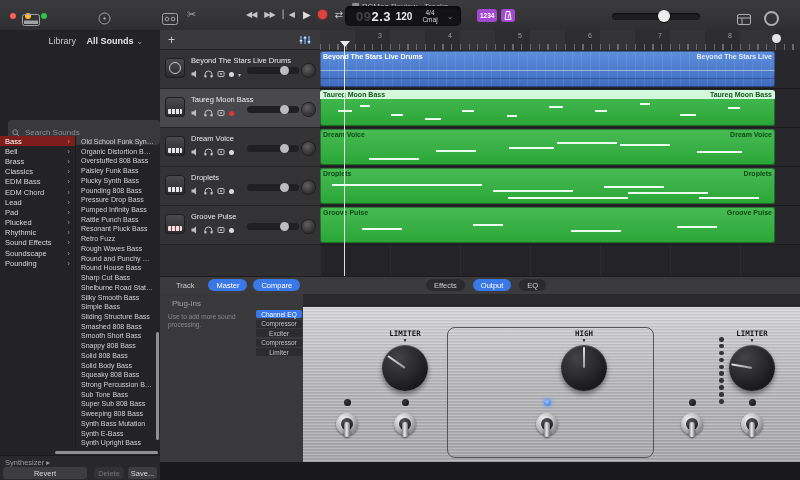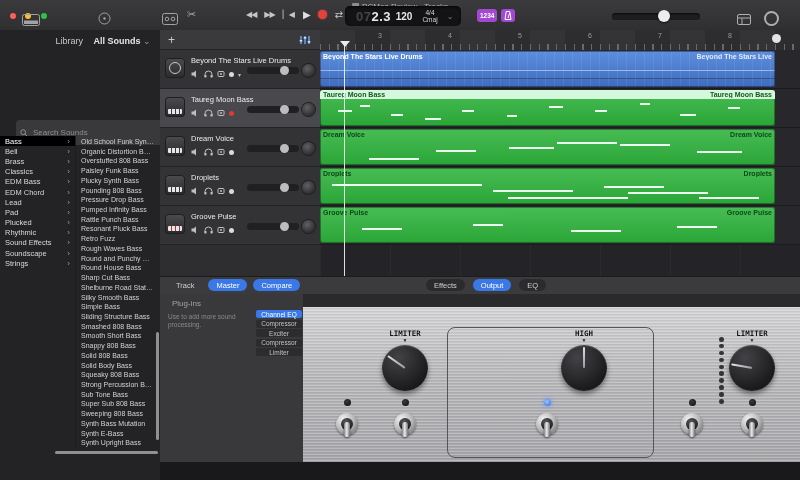--- a/index.html
+++ b/index.html
@@ -26,30 +26,30 @@
   .lcd .sig{width:26px;text-align:center;font-size:6.5px;line-height:7px;color:#d6d6d8;}
   .lcd .chev{width:14px;text-align:center;color:#808082;font-size:8px;}
   .badge{height:13px;border-radius:3px;background:#a348d2;color:#fff;display:inline-flex;
          align-items:center;justify-content:center;font-size:6.5px;font-weight:bold;padding:0 3px;margin-right:4px;}
   .vol-track{left:612px;top:13px;width:88px;height:7px;border-radius:4px;background:#1e1e20;box-shadow:inset 0 1px 2px rgba(0,0,0,.7);}
   .vol-thumb{left:658px;top:10px;width:12px;height:12px;border-radius:50%;background:#ececec;box-shadow:0 1px 2px rgba(0,0,0,.6);}
   .ring-ico{width:11px;height:11px;border:2px solid #aeaeb0;border-radius:50%;}
 
   
   .sidebar{left:0;top:30px;width:160px;height:450px;background:#232325;border-right:1px solid #121214;}
-  .lib-head{left:11px;top:36px;width:160px;text-align:center;font-size:9px;color:#e4e4e6;padding-left:12px;}
-  .search{left:16px;top:120px;width:152px;height:25px;background:#39393b;border-radius:4px;
+  .lib-head{left:4px;top:36px;width:160px;text-align:center;font-size:9px;color:#e4e4e6;padding-left:12px;}
+  .search{left:8px;top:120px;width:152px;height:25px;background:#39393b;border-radius:4px;
           display:flex;align-items:center;gap:3px;padding:9px 4px;box-sizing:border-box;}
   .search input{background:transparent;border:0;outline:none;color:#cfcfcf;font-size:8px;width:120px;font-family:"Liberation Sans",sans-serif;}
   .search input::placeholder{color:#8e8e90;}
   .cats{left:0;top:136px;width:75px;}
   .cat{height:10.2px;display:flex;align-items:center;justify-content:space-between;
        padding:0 5px;font-size:7.5px;color:#d8d8da;}
   .cat .chev{color:#98989a;font-size:8px;}
-  .cat.sel{background:#000000;color:#fff;}
+  .cat.sel{background:#7f1d1d;color:#fff;}
   .snds{left:76px;top:137px;width:78px;}
   .snd{height:9.72px;line-height:9.72px;font-size:7px;color:#d2d2d4;padding-left:5px;}
   .colsep{left:75px;top:136px;width:1px;height:312px;background:#1c1c1e;}
   .sb-foot{left:0;top:455px;width:160px;height:25px;background:#28282a;border-top:1px solid #1a1a1c;}
   .sb-btn{position:absolute;top:11px;height:12px;border-radius:3px;background:#3d3d3f;color:#d8d8da;
           font-size:7.5px;display:flex;align-items:center;justify-content:center;}
 
   
   .hdr-col{left:160px;top:30px;width:160px;height:246px;background:#2e2e30;border-right:1px solid #141416;}
   .hdr-top{left:160px;top:30px;width:160px;height:20px;background:#3a3a3c;border-bottom:1px solid #222224;
@@ -192,21 +192,21 @@
     <div class="abs transport" style="left:246px;top:9px;">
       <span class="tbtn">◀◀</span>
       <span class="tbtn">▶▶</span>
       <span class="tbtn" style="letter-spacing:0;">▏◀</span>
       <span class="tbtn" style="font-size:10px;color:#dedee0;">▶</span>
       <span class="rec-dot"></span>
       <span class="tbtn" style="font-size:10px;letter-spacing:0;">⇄</span>
     </div>
 
     <div class="abs lcd">
-      <div class="pos"><span class="ghost">07</span><span>2.3</span></div>
+      <div class="pos"><span class="ghost">09</span><span>2.3</span></div>
       <div class="tempo">120</div>
       <div class="sig">
         <div>4/4</div>
         <div>Cmaj</div>
       </div>
       <div class="chev">⌄</div>
     </div>
 
     <div class="abs" style="left:477px;top:9px;display:flex;">
       <span class="badge">1234</span>
@@ -287,21 +287,21 @@
       </div>
     <div class="cat">
         <span>Sound Effects</span>
         <span class="chev">›</span>
       </div>
     <div class="cat">
         <span>Soundscape</span>
         <span class="chev">›</span>
       </div>
     <div class="cat">
-        <span>Strings</span>
+        <span>Pounding</span>
         <span class="chev">›</span>
       </div>
   </div>
   <div class="abs colsep"></div>
 
   <div class="abs snds">
     <div class="snd nt">Old School Funk Synth B...</div>
     <div class="snd nt">Organic Distortion Bass</div>
     <div class="snd nt">Overstuffed 808 Bass</div>
     <div class="snd nt">Paisley Funk Bass</div>
@@ -330,20 +330,28 @@
     <div class="snd nt">Sub Tone Bass</div>
     <div class="snd nt">Super Sub 808 Bass</div>
     <div class="snd nt">Sweeping 808 Bass</div>
     <div class="snd nt">Synth Bass Mutation</div>
     <div class="snd nt">Synth E-Bass</div>
     <div class="snd nt">Synth Upright Bass</div>
   </div>
   <div class="abs" style="left:156px;top:332px;width:3px;height:108px;border-radius:2px;background:#909092;"></div>
   <div class="abs" style="left:55px;top:451px;width:103px;height:3px;border-radius:2px;background:#909092;"></div>
 
+  <div class="abs sb-foot">
+    <div class="abs" style="left:5px;top:2px;font-size:7.5px;color:#9a9a9c;">
+      <span>Synthesizer</span> <span>▸</span>
+    </div>
+    <div class="sb-btn" style="left:3px;width:84px;">Revert</div>
+    <div class="sb-btn" style="left:94px;width:30px;color:#757577;background:#323234;">Delete</div>
+    <div class="sb-btn" style="left:128px;width:29px;">Save...</div>
+  </div>
 
   <div class="abs hdr-col"></div>
   <div class="abs hdr-top">
     <span style="color:#cacacc;font-size:12px;line-height:12px;">+</span>
     <span>
       <svg width="14" height="10">
           <g stroke="#6fa8f5" stroke-width="1.4">
             <line x1="3" y1="1" x2="3" y2="9"></line>
             <line x1="7" y1="1" x2="7" y2="9"></line>
             <line x1="11" y1="1" x2="11" y2="9"></line>

